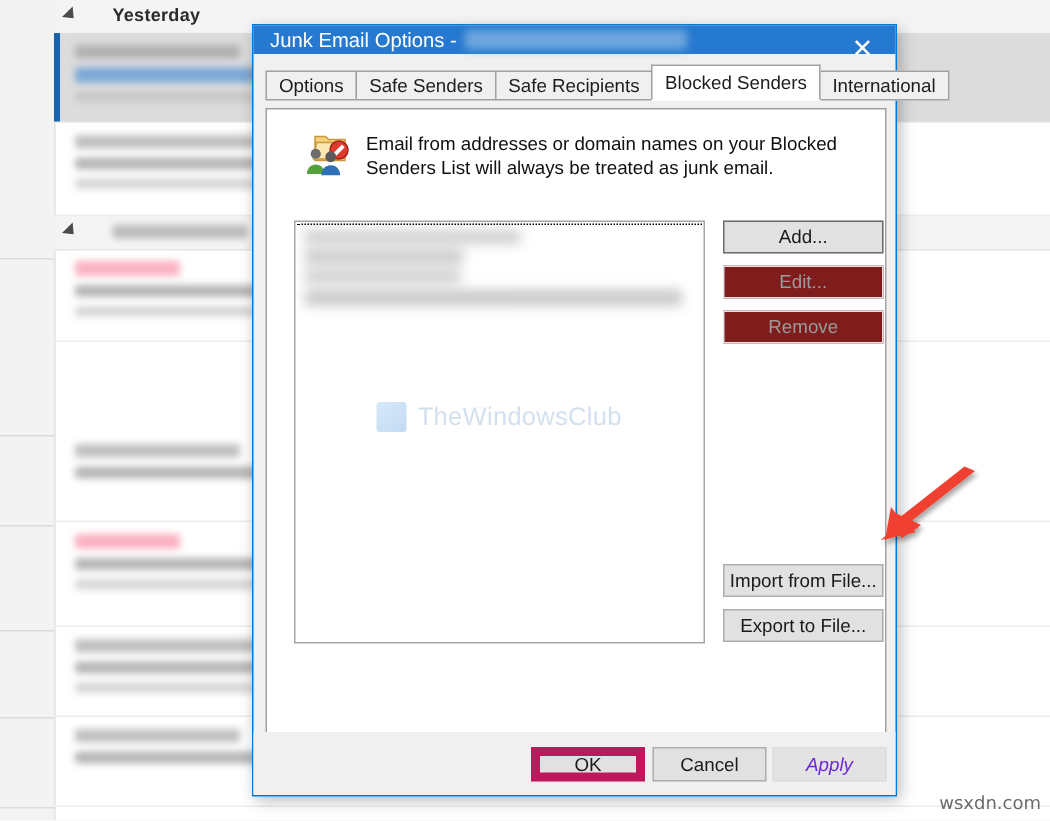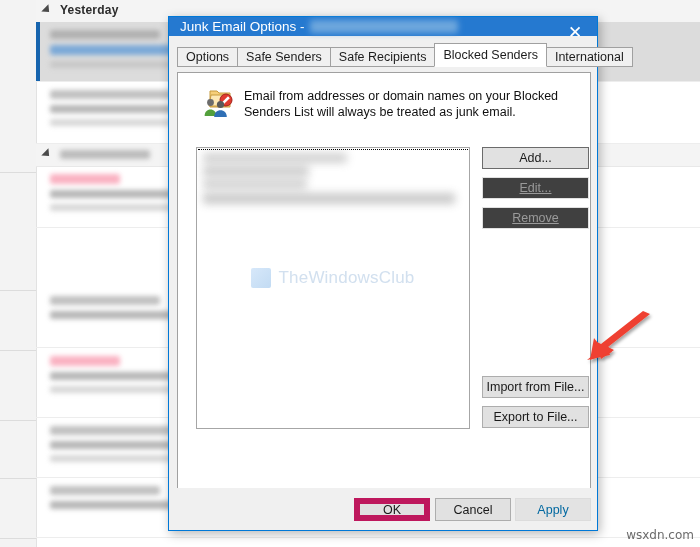--- a/index.html
+++ b/index.html
@@ -44,21 +44,21 @@
   .bg-group-header {
     position: absolute;
     left: 42px;
     height: 20px;
     color: #2b2b2b;
     font-size: 12px;
     font-weight: bold;
     letter-spacing: .2px;
     display: flex;
     align-items: center;
-    gap: 6px;
+    gap: 21px;
     text-align: center;
   }
   .bg-group-header .tri {
     width: 0; height: 0;
     border-left: 5px solid transparent;
     border-right: 5px solid transparent;
     border-top: 6px solid #4a4a4a;
     transform: rotate(-45deg);
     margin-right: 2px;
   }
@@ -258,22 +258,21 @@
     font-family: "Liberation Sans", sans-serif;
   }
   .side-btn.focused {
     border: 1px solid #6b6b6b;
     box-shadow: inset 0 0 0 1px #e1e1e1;
     text-align: right;
   }
   .side-btn.disabled {
     color: #9a9a9a;
     border-color: #e1e1e1;
-    background: #404040;
-    text-decoration: underline;
+    background: #7f1d1d;
   }
 
   #footer {
     position: absolute;
     left: 0; bottom: 0;
     width: 100%;
     height: 42px;
     background: #f0f0f0;
   }
   .footer-btn {
@@ -285,23 +284,24 @@
     box-sizing: border-box;
     font-size: 12.5px;
     color: #1a1a1a;
     display: flex; align-items: center; justify-content: center;
   }
   .footer-btn.default {
     border: 6px solid #be185d;
     background: #e1e1e1;
   }
   .footer-btn.disabled {
-    color: #0369a1;
+    color: #6d28d9;
     border-color: #dcdcdc;
     background: #e3e3e3;
+    font-style: italic;
   }
 
   
   #annotation-arrow {
     position: absolute;
     left: 580px; top: 310px;
     width: 75px; height: 58px;
     pointer-events: none;
   }
 

